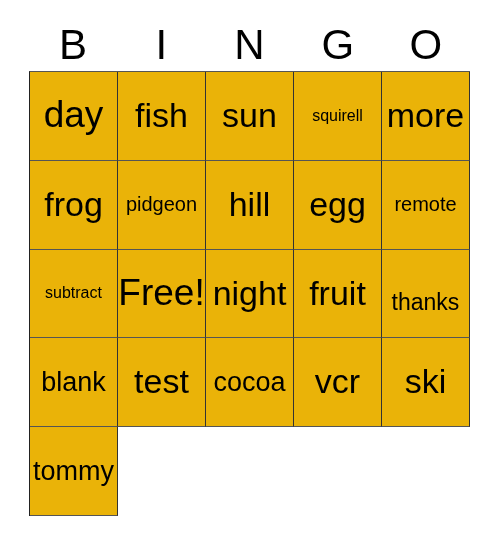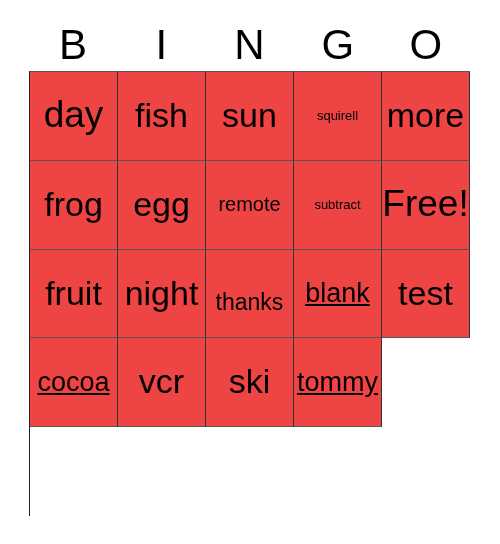--- a/index.html
+++ b/index.html
@@ -58,38 +58,38 @@
     box-sizing: border-box;
   }
   .cell {
     border-right: 1.5px solid #333333;
     border-bottom: 1.5px solid #555555;
     box-sizing: border-box;
     display: flex;
     align-items: center;
     justify-content: center;
     overflow: hidden;
-    background: #ef4444;
+    background: #eab308;
   }
   .cell-text {
     display: block;
     text-align: center;
     line-height: 1.05;
     color: #000000;
     white-space: nowrap;
   }
 
   
   .fs-xxl { font-size: 37px; }
   .fs-xl  { font-size: 34px; text-align: right; }
   .fs-l   { font-size: 34px; }
-  .fs-m   { font-size: 27px; text-decoration: underline; }
+  .fs-m   { font-size: 27px; }
   .fs-s   { font-size: 23px; margin-top: 17px; }
   .fs-xs  { font-size: 20px; }
-  .fs-xxs { font-size: 13px; text-align: right; }
+  .fs-xxs { font-size: 16px; text-align: right; }
 </style>
 </head>
 <body>
 
 <div class="card">
 
   <div class="header-row">
     <div class="header-cell">B</div>
     <div class="header-cell">I</div>
     <div class="header-cell">N</div>
@@ -112,37 +112,43 @@
       <span class="cell-text fs-xxs">squirell</span>
     </div>
 
     <div class="cell">
       <span class="cell-text fs-l">more</span>
     </div>
     <div class="cell">
       <span class="cell-text fs-xl">frog</span>
     </div>
     <div class="cell">
+      <span class="cell-text fs-xs">pidgeon</span>
+    </div>
+    <div class="cell">
+      <span class="cell-text fs-xl">hill</span>
+    </div>
+    <div class="cell">
       <span class="cell-text fs-xl">egg</span>
     </div>
 
     <div class="cell">
       <span class="cell-text fs-xs">remote</span>
     </div>
     <div class="cell">
       <span class="cell-text fs-xxs">subtract</span>
     </div>
     <div class="cell">
       <span class="cell-text fs-xxl">Free!</span>
     </div>
     <div class="cell">
-      <span class="cell-text fs-l">fruit</span>
+      <span class="cell-text fs-l">night</span>
     </div>
     <div class="cell">
-      <span class="cell-text fs-l">night</span>
+      <span class="cell-text fs-l">fruit</span>
     </div>
 
     <div class="cell">
       <span class="cell-text fs-s">thanks</span>
     </div>
     <div class="cell">
       <span class="cell-text fs-m">blank</span>
     </div>
     <div class="cell">
       <span class="cell-text fs-xl">test</span>

